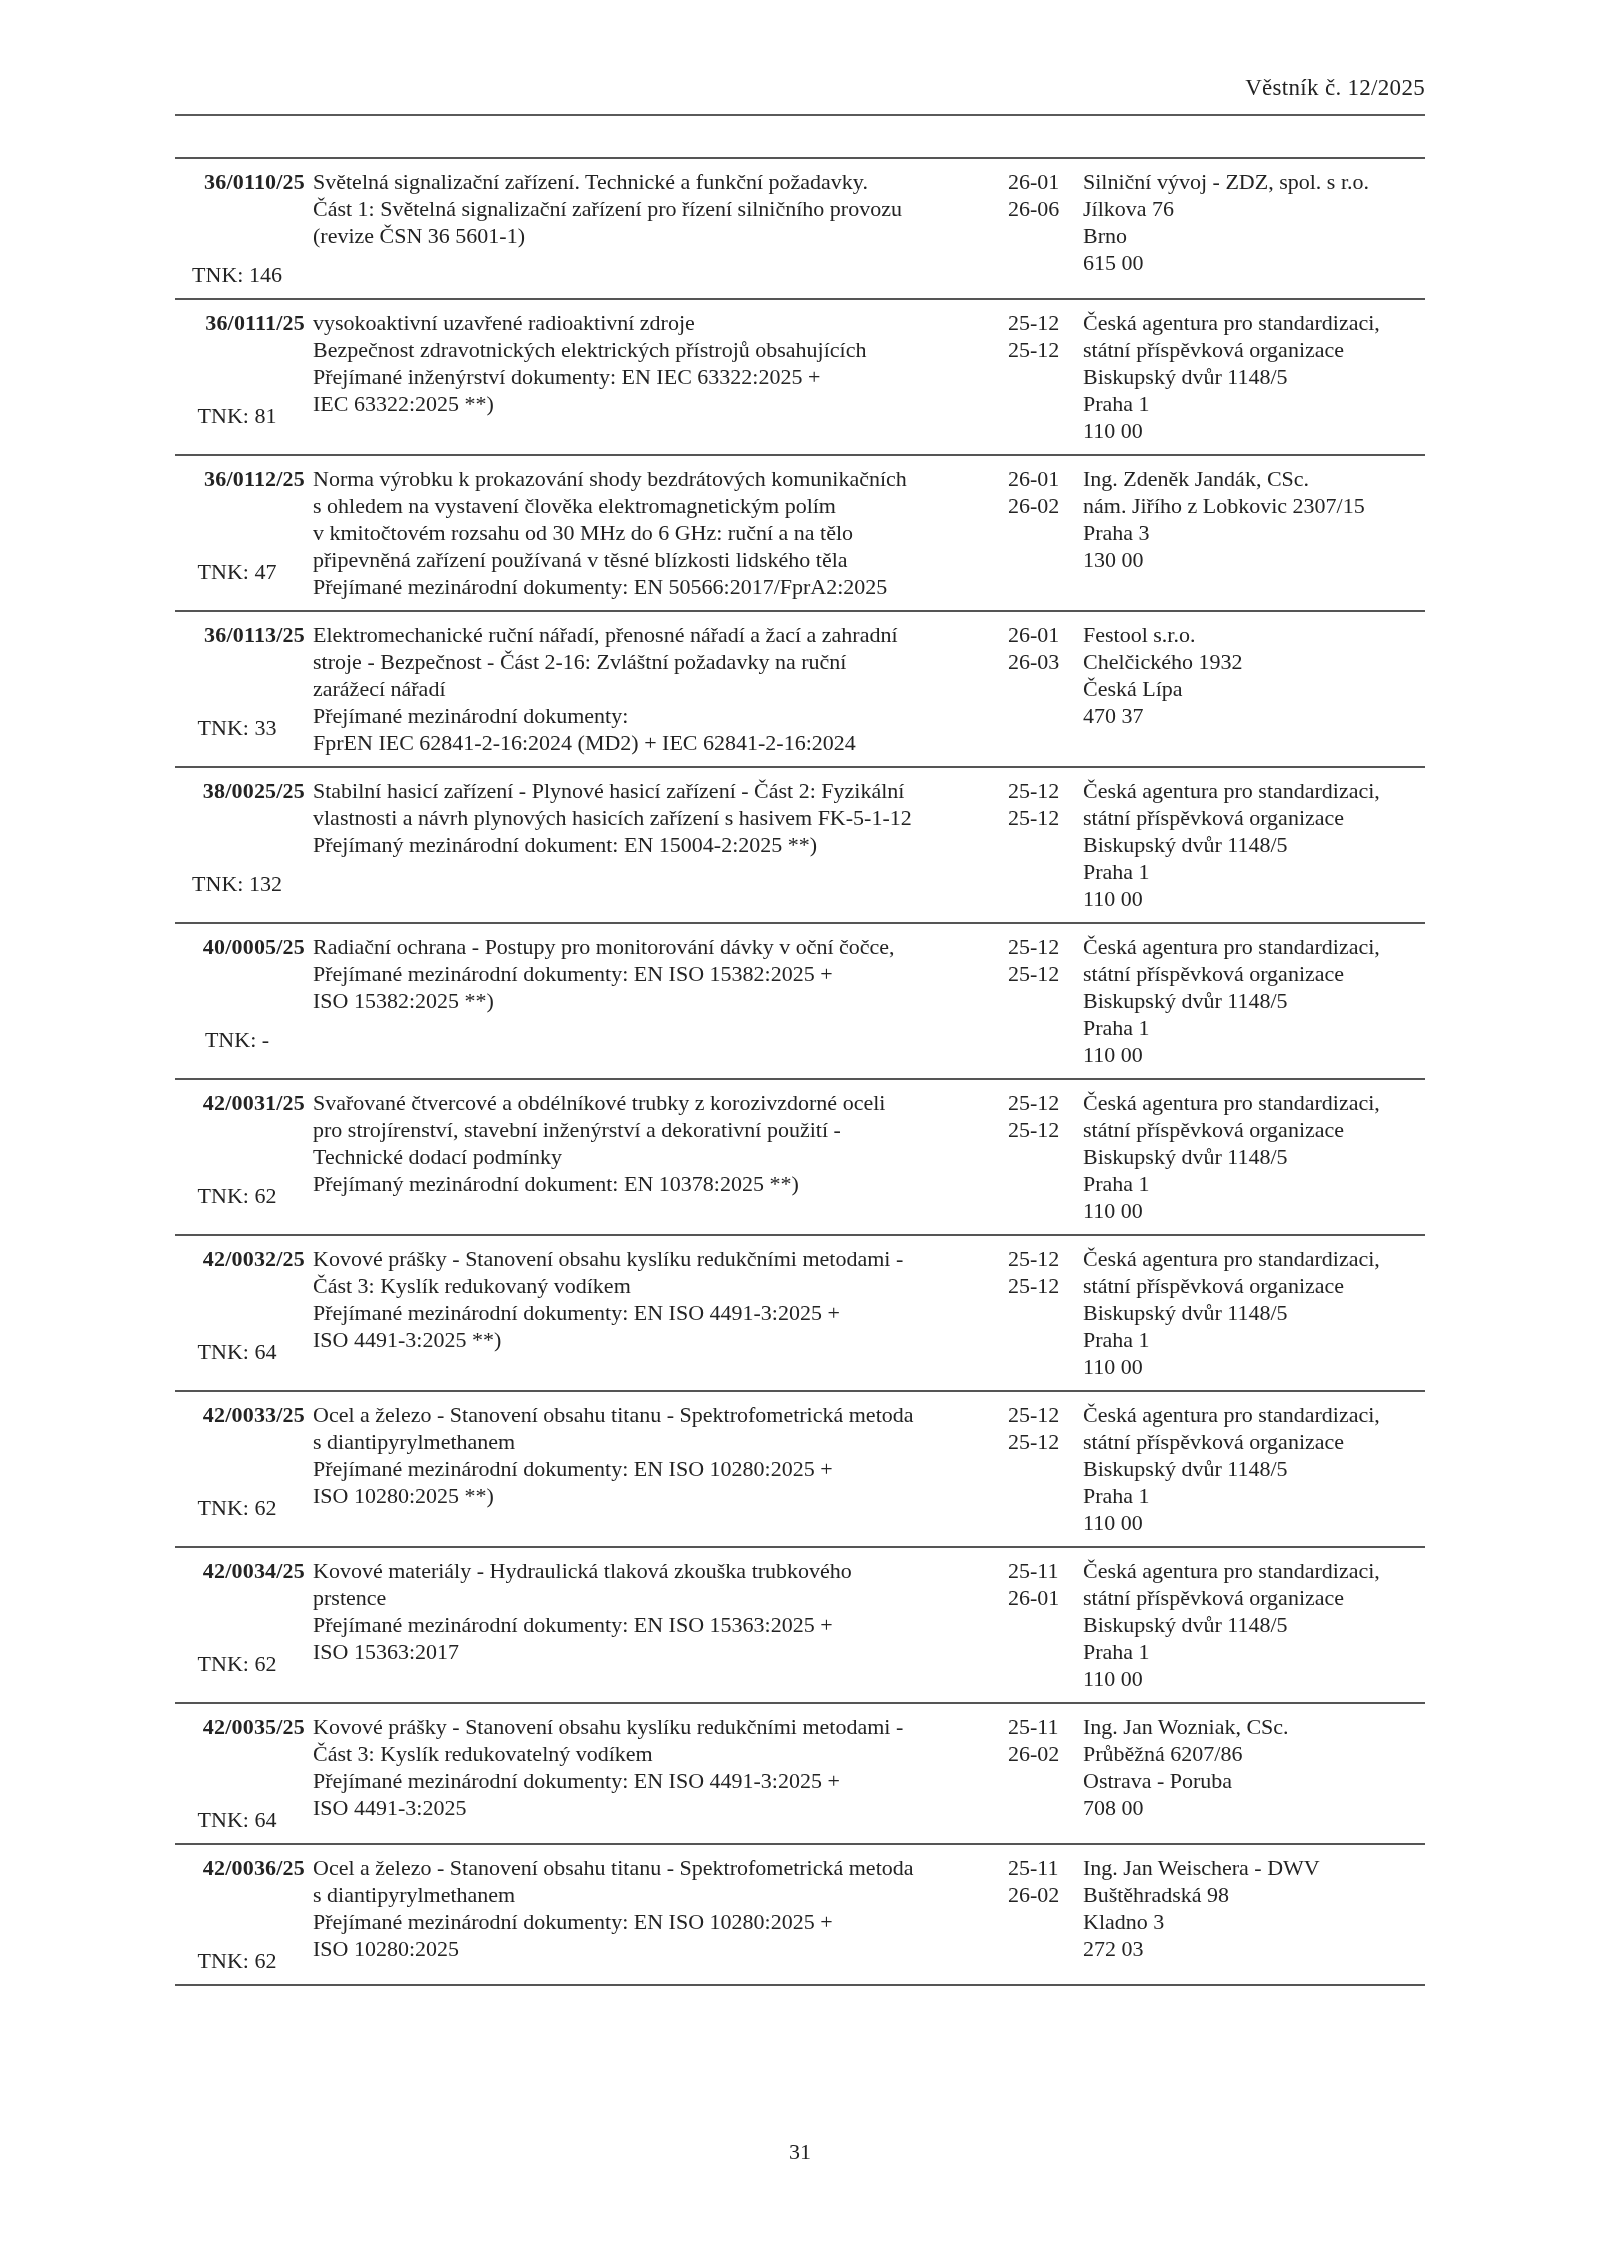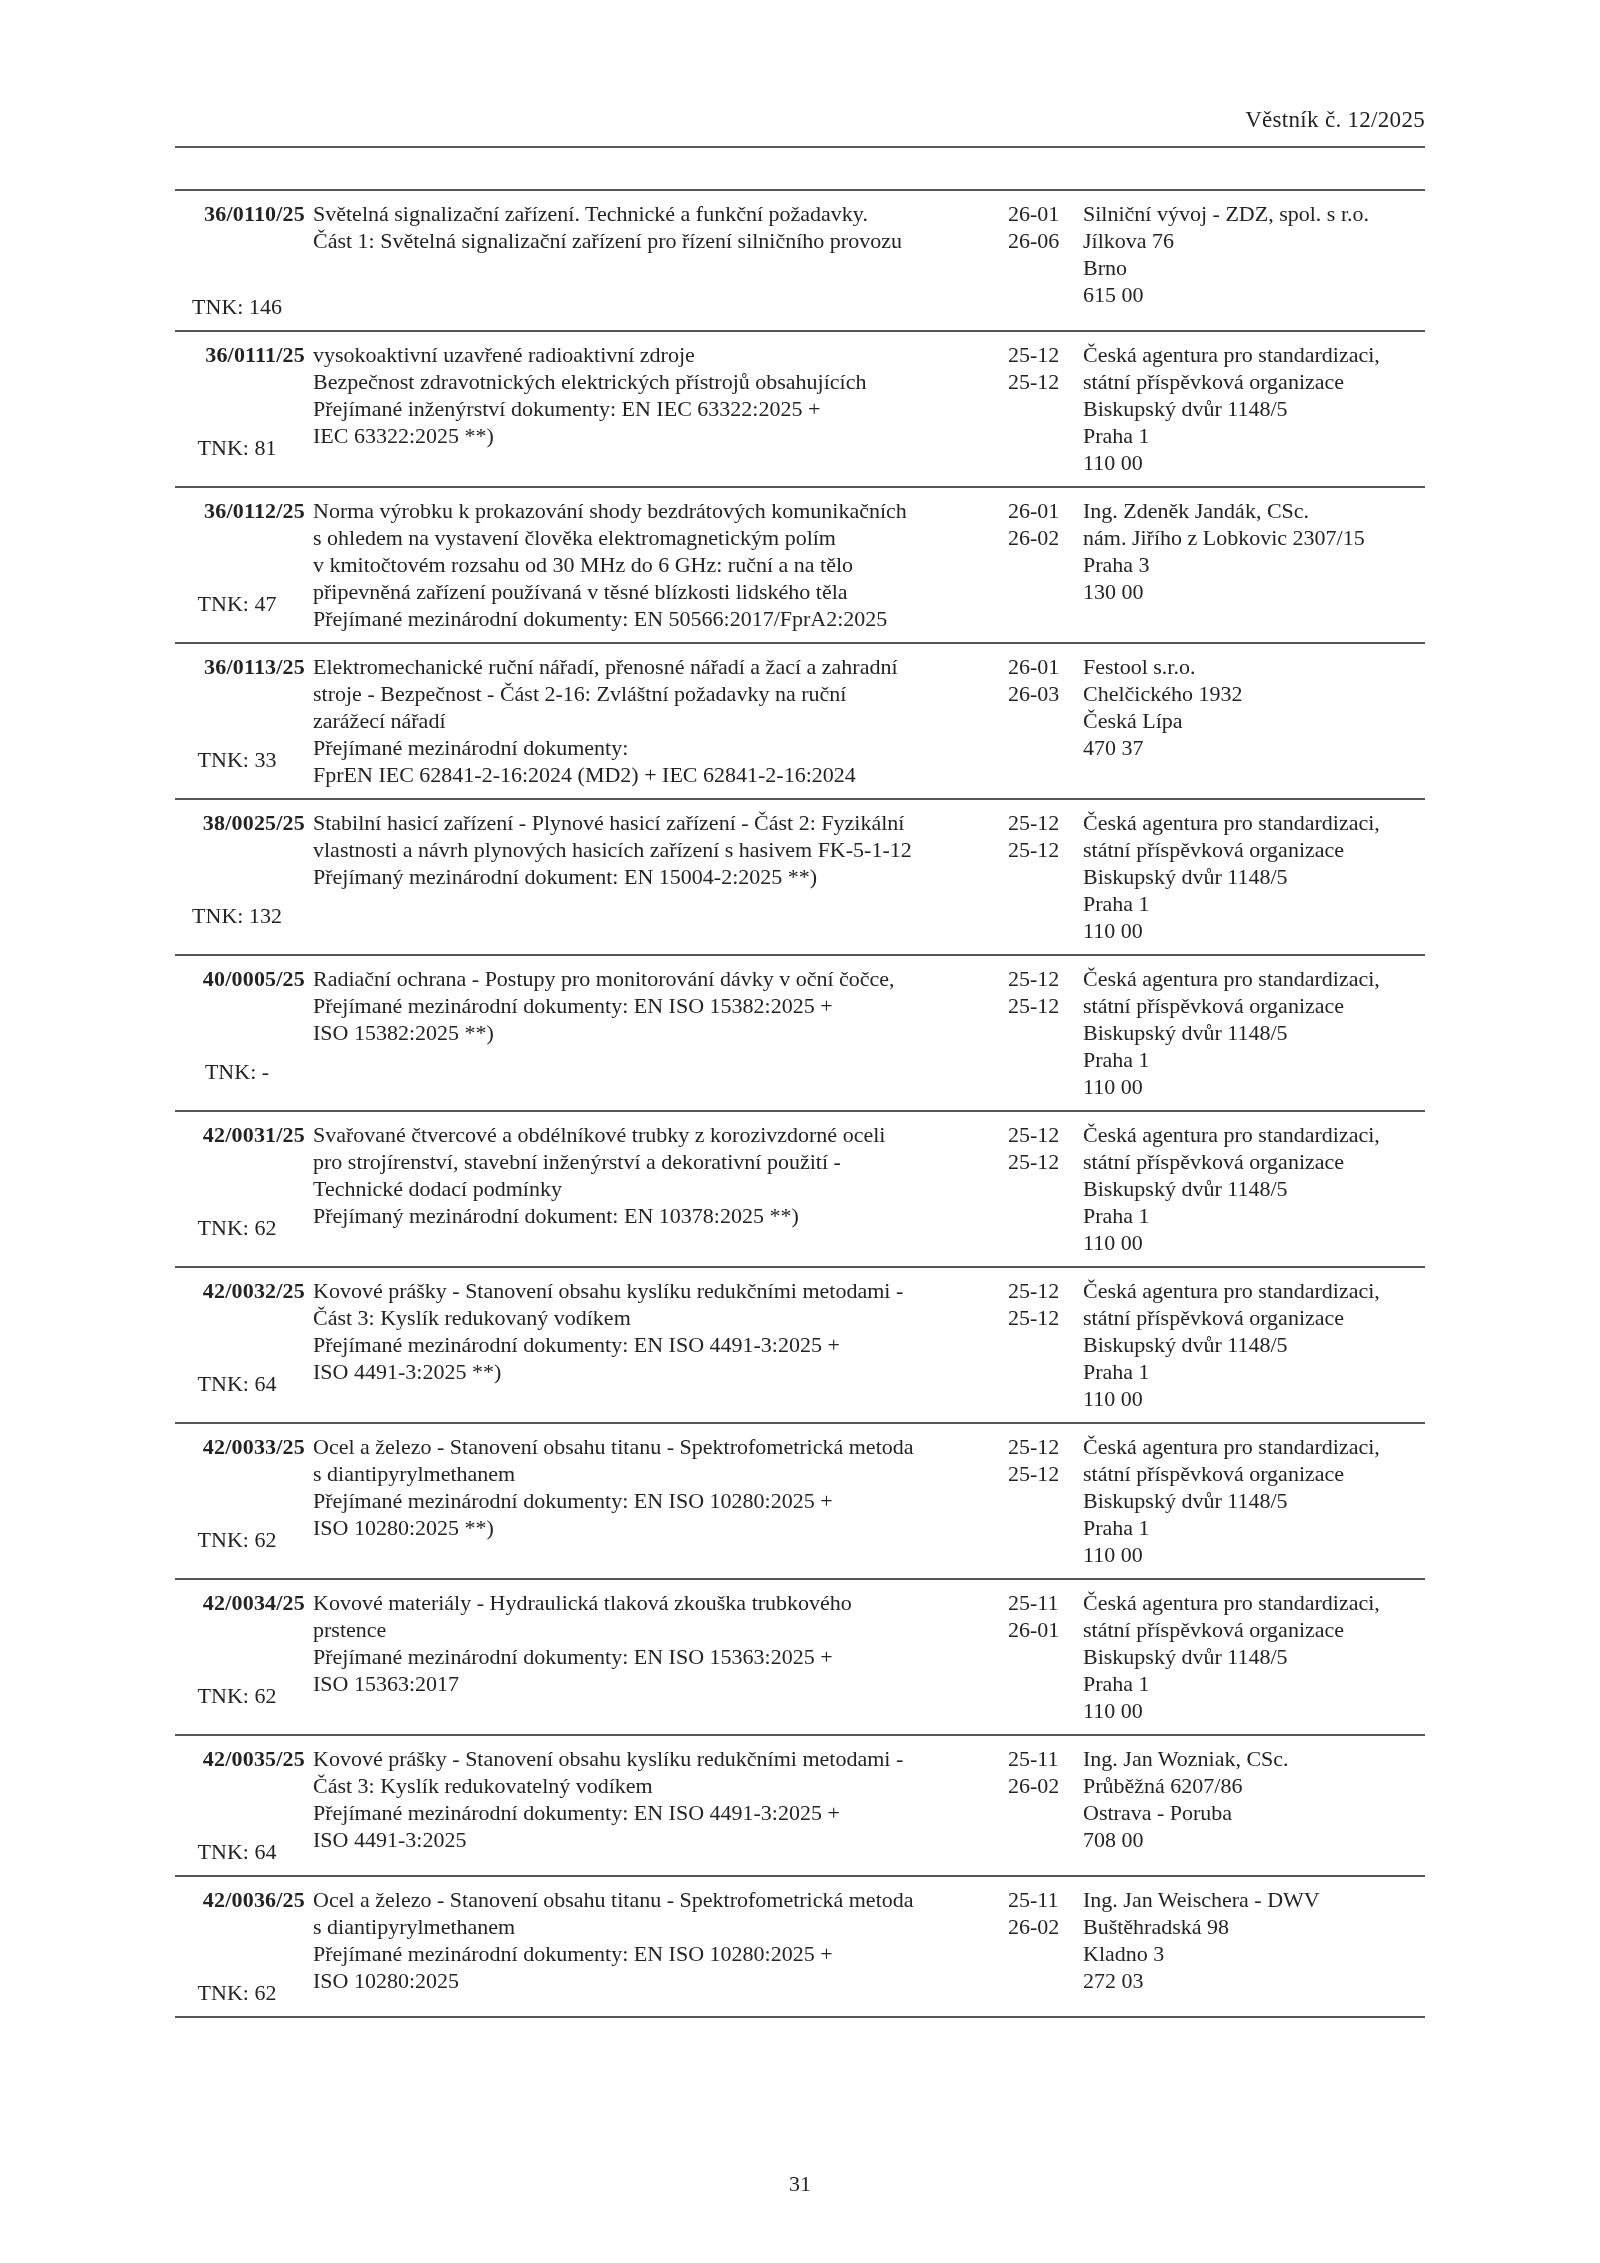--- a/index.html
+++ b/index.html
@@ -12,21 +12,21 @@
     height: 2263px;
     font-family: "Liberation Serif", "DejaVu Serif", serif;
     color: #232323;
     position: relative;
     overflow: hidden;
   }
   .page {
     padding: 0 175px;
   }
   .header {
-    padding-top: 106px;
+    padding-top: 74px;
     text-align: right;
     font-size: 23px;
     line-height: 28px;
     letter-spacing: 0.3px;
   }
   .header-rule {
     margin-top: 12px;
     border-bottom: 2px solid #5a5a5a;
   }
   .std-table {
@@ -87,20 +87,21 @@
 
   <div class="std-table" id="rows-container">
   <div class="row">
     <div class="col-id">
       <div class="row-id">36/0110/25</div>
       <div class="row-tnk">TNK: 146</div>
     </div>
     <div class="col-desc">
           <div class="line">Světelná signalizační zařízení. Technické a funkční požadavky.</div>
           <div class="line">Část 1: Světelná signalizační zařízení pro řízení silničního provozu</div>
+          <div class="line">(revize ČSN 36 5601-1)</div>
         </div>
     <div class="col-dates">
           <div class="line">26-01</div>
           <div class="line">26-06</div>
         </div>
     <div class="col-org">
           <div class="line">Silniční vývoj - ZDZ, spol. s r.o.</div>
           <div class="line">Jílkova 76</div>
           <div class="line">Brno</div>
           <div class="line">615 00</div>

